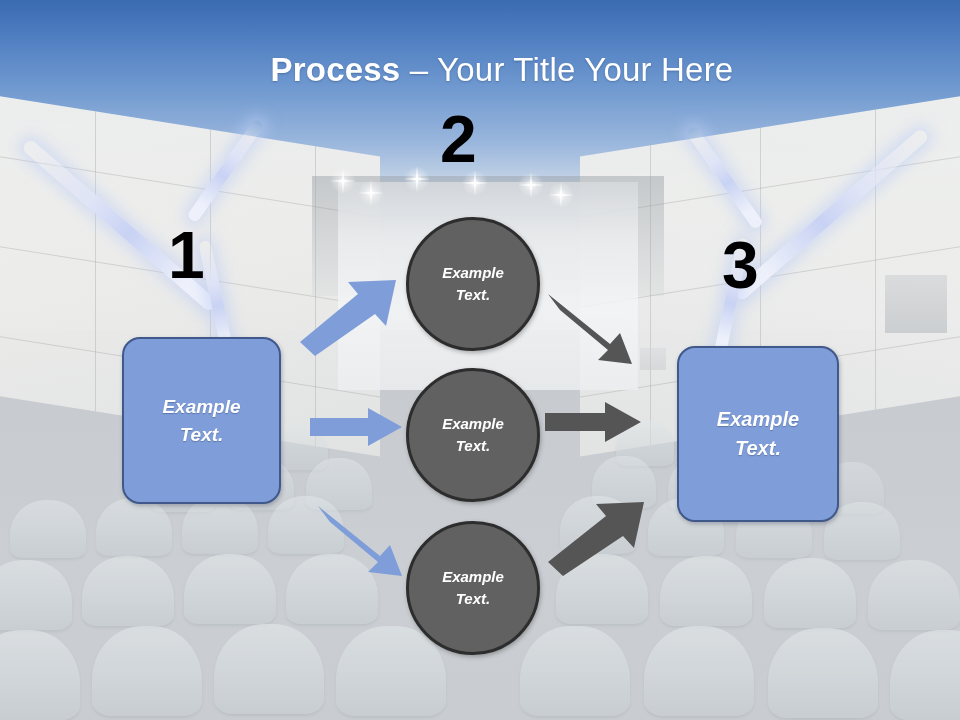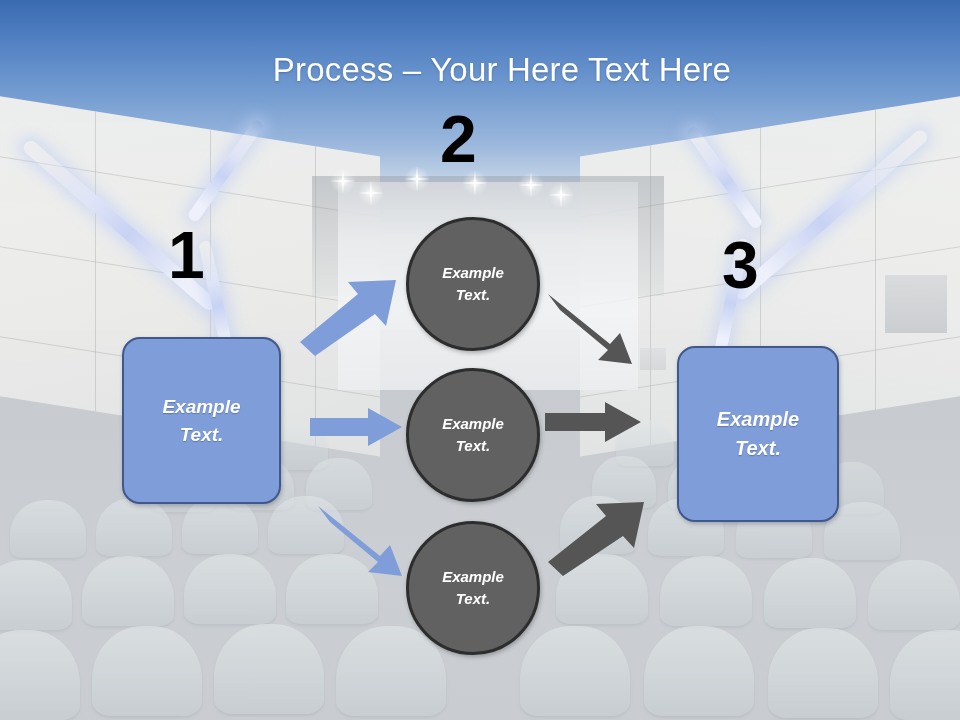--- a/index.html
+++ b/index.html
@@ -130,21 +130,21 @@
     left: 0; top: 50px;
     width: 960px;
     text-align: center;
     color: #ffffff;
     font-size: 33px;
     letter-spacing: .2px;
     line-height: 40px;
     text-shadow: 0 1px 2px rgba(30,55,100,.35);
     white-space: nowrap;
   }
-  .title b { font-weight: normal; margin-left: 44px; }
+  .title b { font-weight: bold; margin-left: 44px; }
   .title span.light { font-weight: normal; }
 
   .step-num {
     position: absolute;
     color: #000000;
     font-weight: bold;
     font-size: 66px;
     line-height: 66px;
     font-family: "Liberation Sans", sans-serif;
   }
@@ -304,21 +304,21 @@
     <div class="seat" style="left:92px;top:626px;width:110px;height:90px;opacity:.62;"></div>
     <div class="seat" style="left:214px;top:624px;width:110px;height:90px;opacity:.62;"></div>
     <div class="seat" style="left:336px;top:626px;width:110px;height:90px;opacity:.6;"></div>
     <div class="seat" style="left:520px;top:626px;width:110px;height:90px;opacity:.6;"></div>
     <div class="seat" style="left:644px;top:626px;width:110px;height:90px;opacity:.62;"></div>
     <div class="seat" style="left:768px;top:628px;width:110px;height:90px;opacity:.62;"></div>
     <div class="seat" style="left:890px;top:630px;width:110px;height:90px;opacity:.6;"></div>
   </div>
 
   <div class="title fg">
-    <b>Process</b><span class="light"> – Your Here Text Here</span>
+    <b>Process</b><span class="light"> – Your Title Your Here</span>
   </div>
 
   <div class="step-num fg" id="num-1">1</div>
   <div class="step-num fg" id="num-2">2</div>
   <div class="step-num fg" id="num-3">3</div>
 
   <svg class="arrow fg" style="left:300px;top:276px;" width="110" height="80" viewBox="0 0 110 80">
     <polygon points="0,66 58,18 48,6 96,4 86,50 75,38 15,80" fill="#7E9DD9"></polygon>
   </svg>
 

